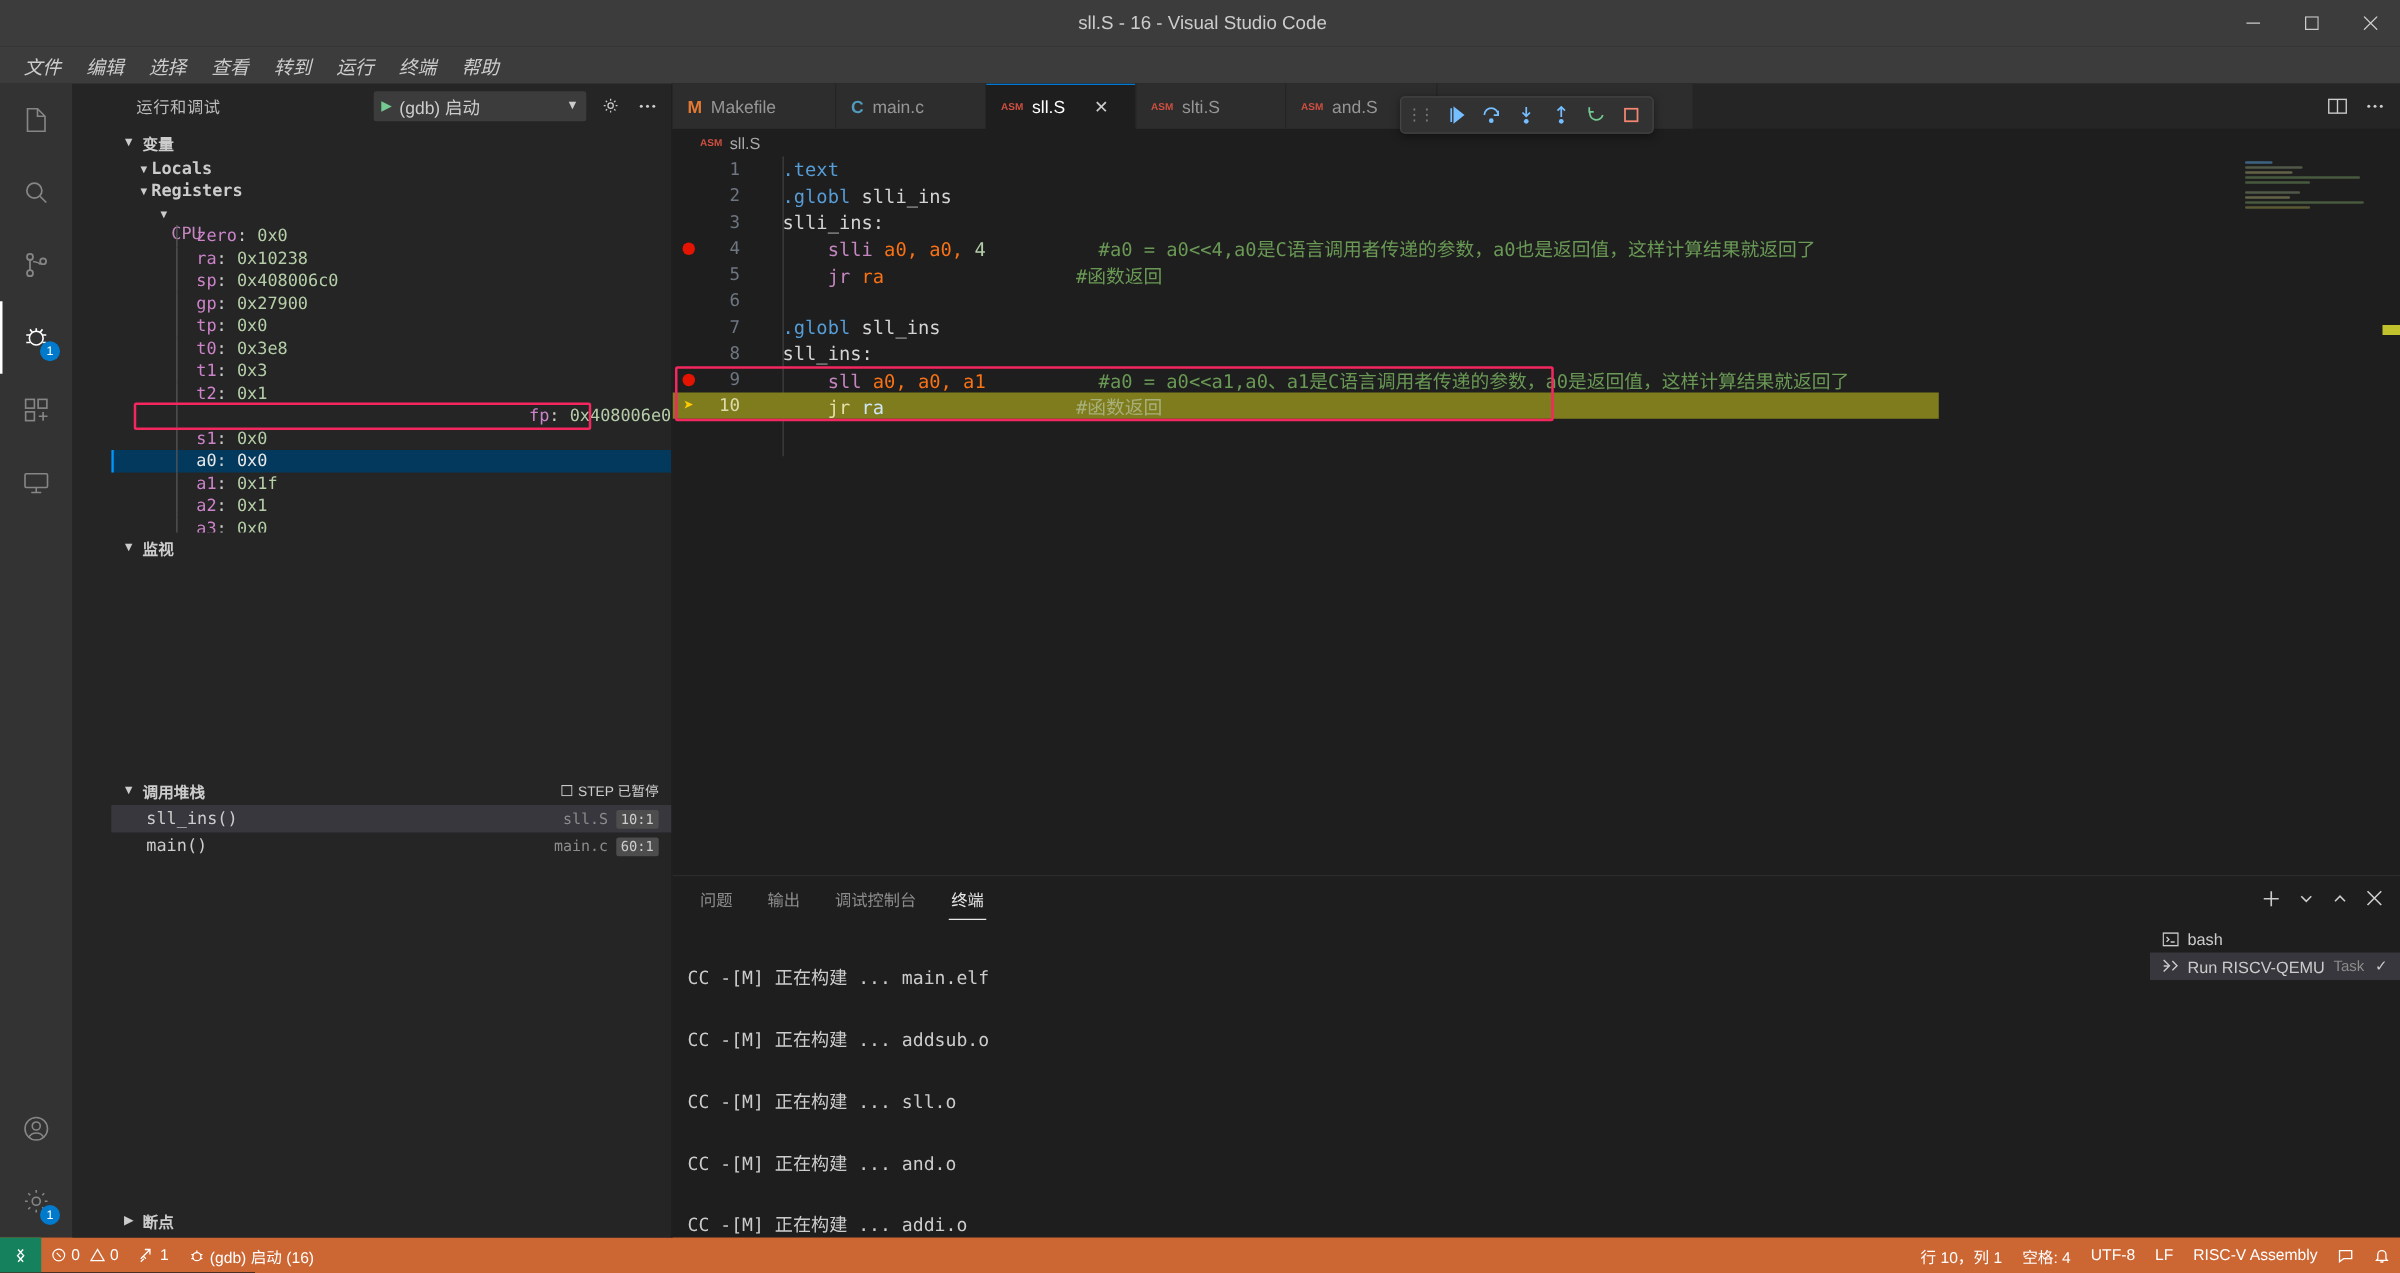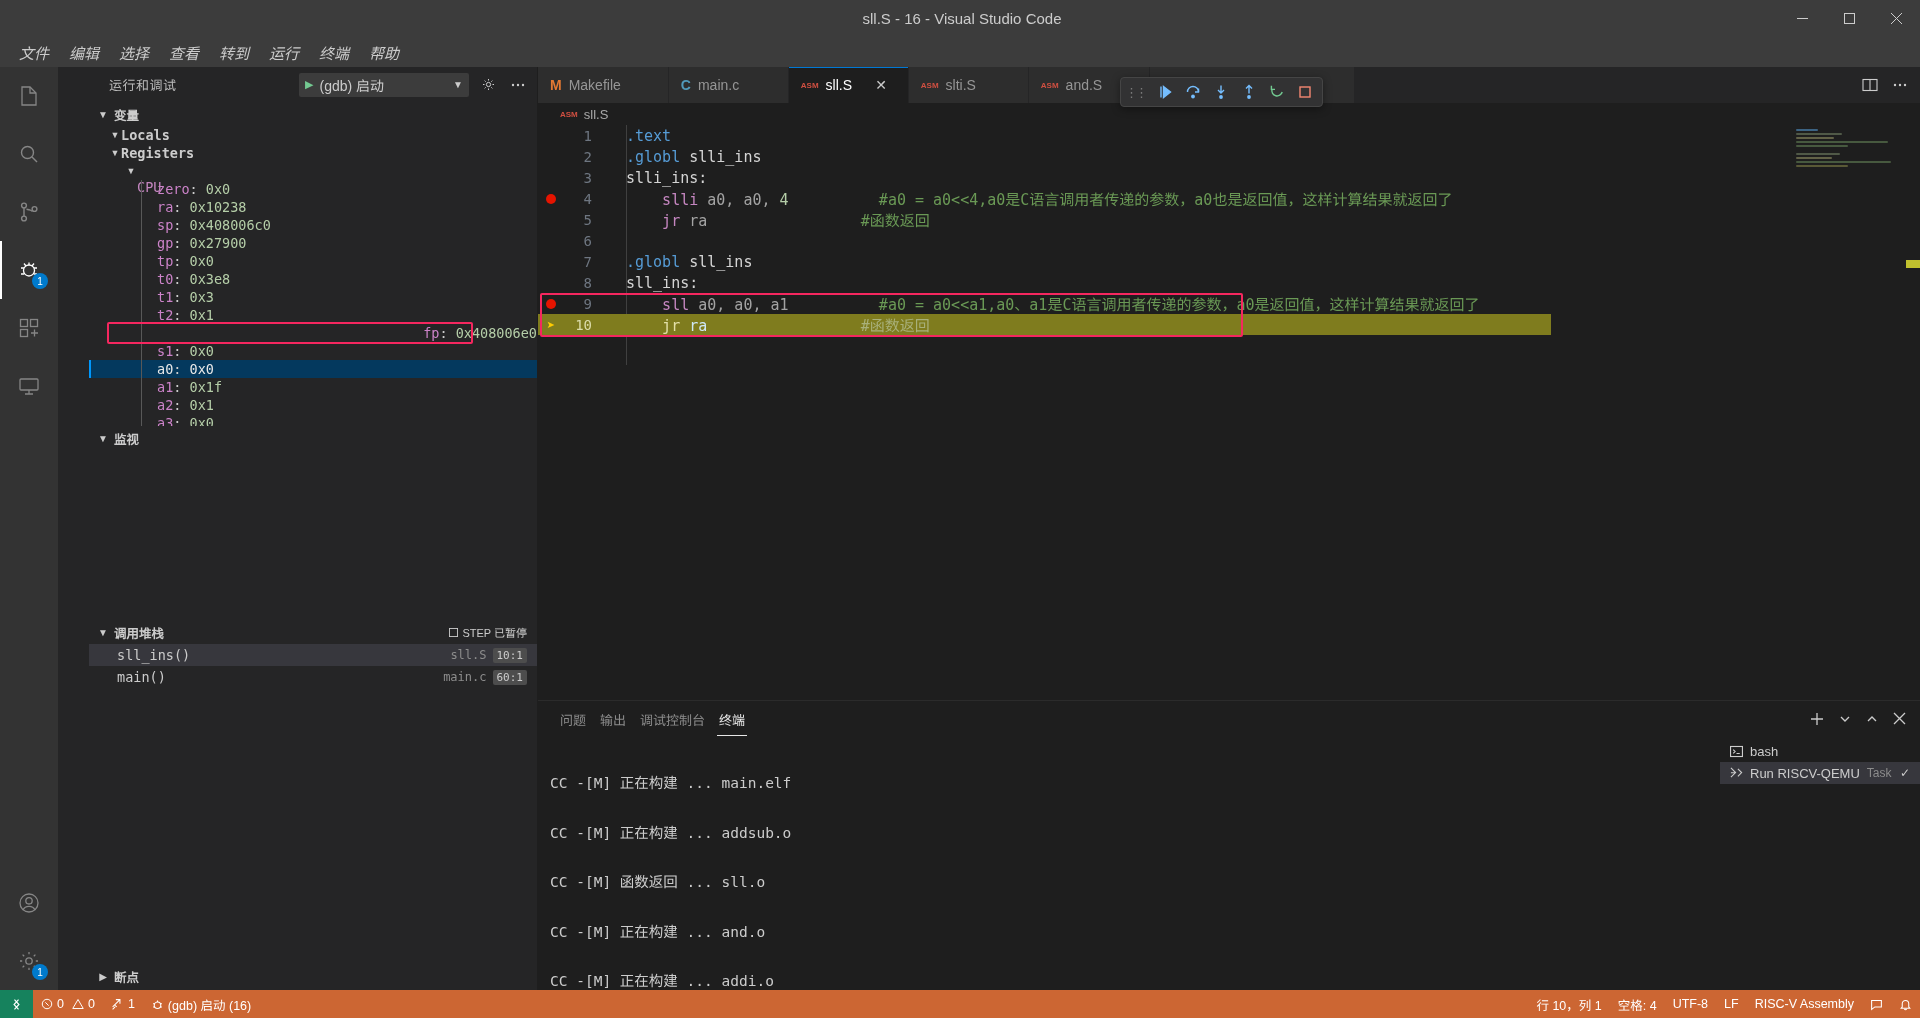--- a/index.html
+++ b/index.html
@@ -173,34 +173,34 @@
   .codeline { height: 21px; display: flex; align-items: center; position: relative; white-space: pre; }
   .codeline.hl-exec { background: #7f7c1e; }
   .gutter-glyph { width: 26px; flex: none; display: flex; align-items: center; justify-content: center; }
   .bp-dot { width: 10px; height: 10px; border-radius: 50%; background: #e51400; }
   .exec-arrow { color: #ffcc00; font-size: 14px; line-height: 1; }
   .lnum { width: 36px; flex: none; text-align: right; color: #6e7681; font-size: 14px; padding-right: 8px; }
   .codeline.hl-exec .lnum { color: #dcdcaa; }
   .code-text { padding-left: 26px; }
   .c-dir  { color: #569cd6; }
   .c-ins  { color: #c586c0; }
-  .c-reg  { color: #a3a3a3; }
+  .c-reg  { color: #f97316; }
   .c-num  { color: #b5cea8; }
   .c-cmt  { color: #6a9955; }
   .c-def  { color: #d4d4d4; }
   .codeline.hl-exec .c-cmt { color: #a8b07a; }
   .indent-line { position: absolute; width:1px; background:#404040; top:0; bottom:0; }
 
   .minimap { position: absolute; right: 14px; top: 4px; width: 110px; height: 120px; opacity: .55; }
   .mm-line { height: 2px; margin-bottom: 2px; border-radius: 1px; }
   .scroll-deco { position:absolute; right:0; width:14px; background:#79797966; }
 
   
   .panel { height: 290px; background: #1e1e1e; border-top: 1px solid #2b2b2b; display: flex; flex-direction: column; flex: none; }
-  .panel-head { height: 35px; display: flex; align-items: center; padding-left: 20px; gap: 10px; flex: none; }
+  .panel-head { height: 35px; display: flex; align-items: center; padding-left: 20px; gap: 24px; flex: none; }
   .ptab { color: #8c8c8c; font-size: 13px; position: relative; padding: 8px 2px 7px; }
   .ptab.active { color: #e7e7e7; }
   .ptab.active::after { content:""; position:absolute; left:0; right:0; bottom:0; height:1px; background:#e7e7e7; }
   .panel-actions { margin-left: auto; display: flex; align-items: center; gap: 14px; padding-right: 14px; color: #cccccc; }
   .panel-body { flex: 1; display: flex; min-height: 0; }
   .term-out {
     flex: 1; padding: 6px 0 0 12px; color: #cccccc;
     font-family: "DejaVu Sans Mono","Liberation Mono",monospace; font-size: 14.5px; line-height: 16.5px;
     white-space: pre; overflow: hidden;
   }
@@ -661,21 +661,21 @@
                   <path d="M1 1l11 11M12 1L1 12"></path>
                 </svg>
             </span>
           </div>
         </div>
 
         <div class="panel-body">
           <div class="term-out">
             <div>CC -[M] 正在构建 ... main.elf</div>
             <div>CC -[M] 正在构建 ... addsub.o</div>
-            <div>CC -[M] 函数返回 ... sll.o</div>
+            <div>CC -[M] 正在构建 ... sll.o</div>
             <div>CC -[M] 正在构建 ... and.o</div>
             <div>CC -[M] 正在构建 ... addi.o</div>
             
             
             
             
             
             
             
             

